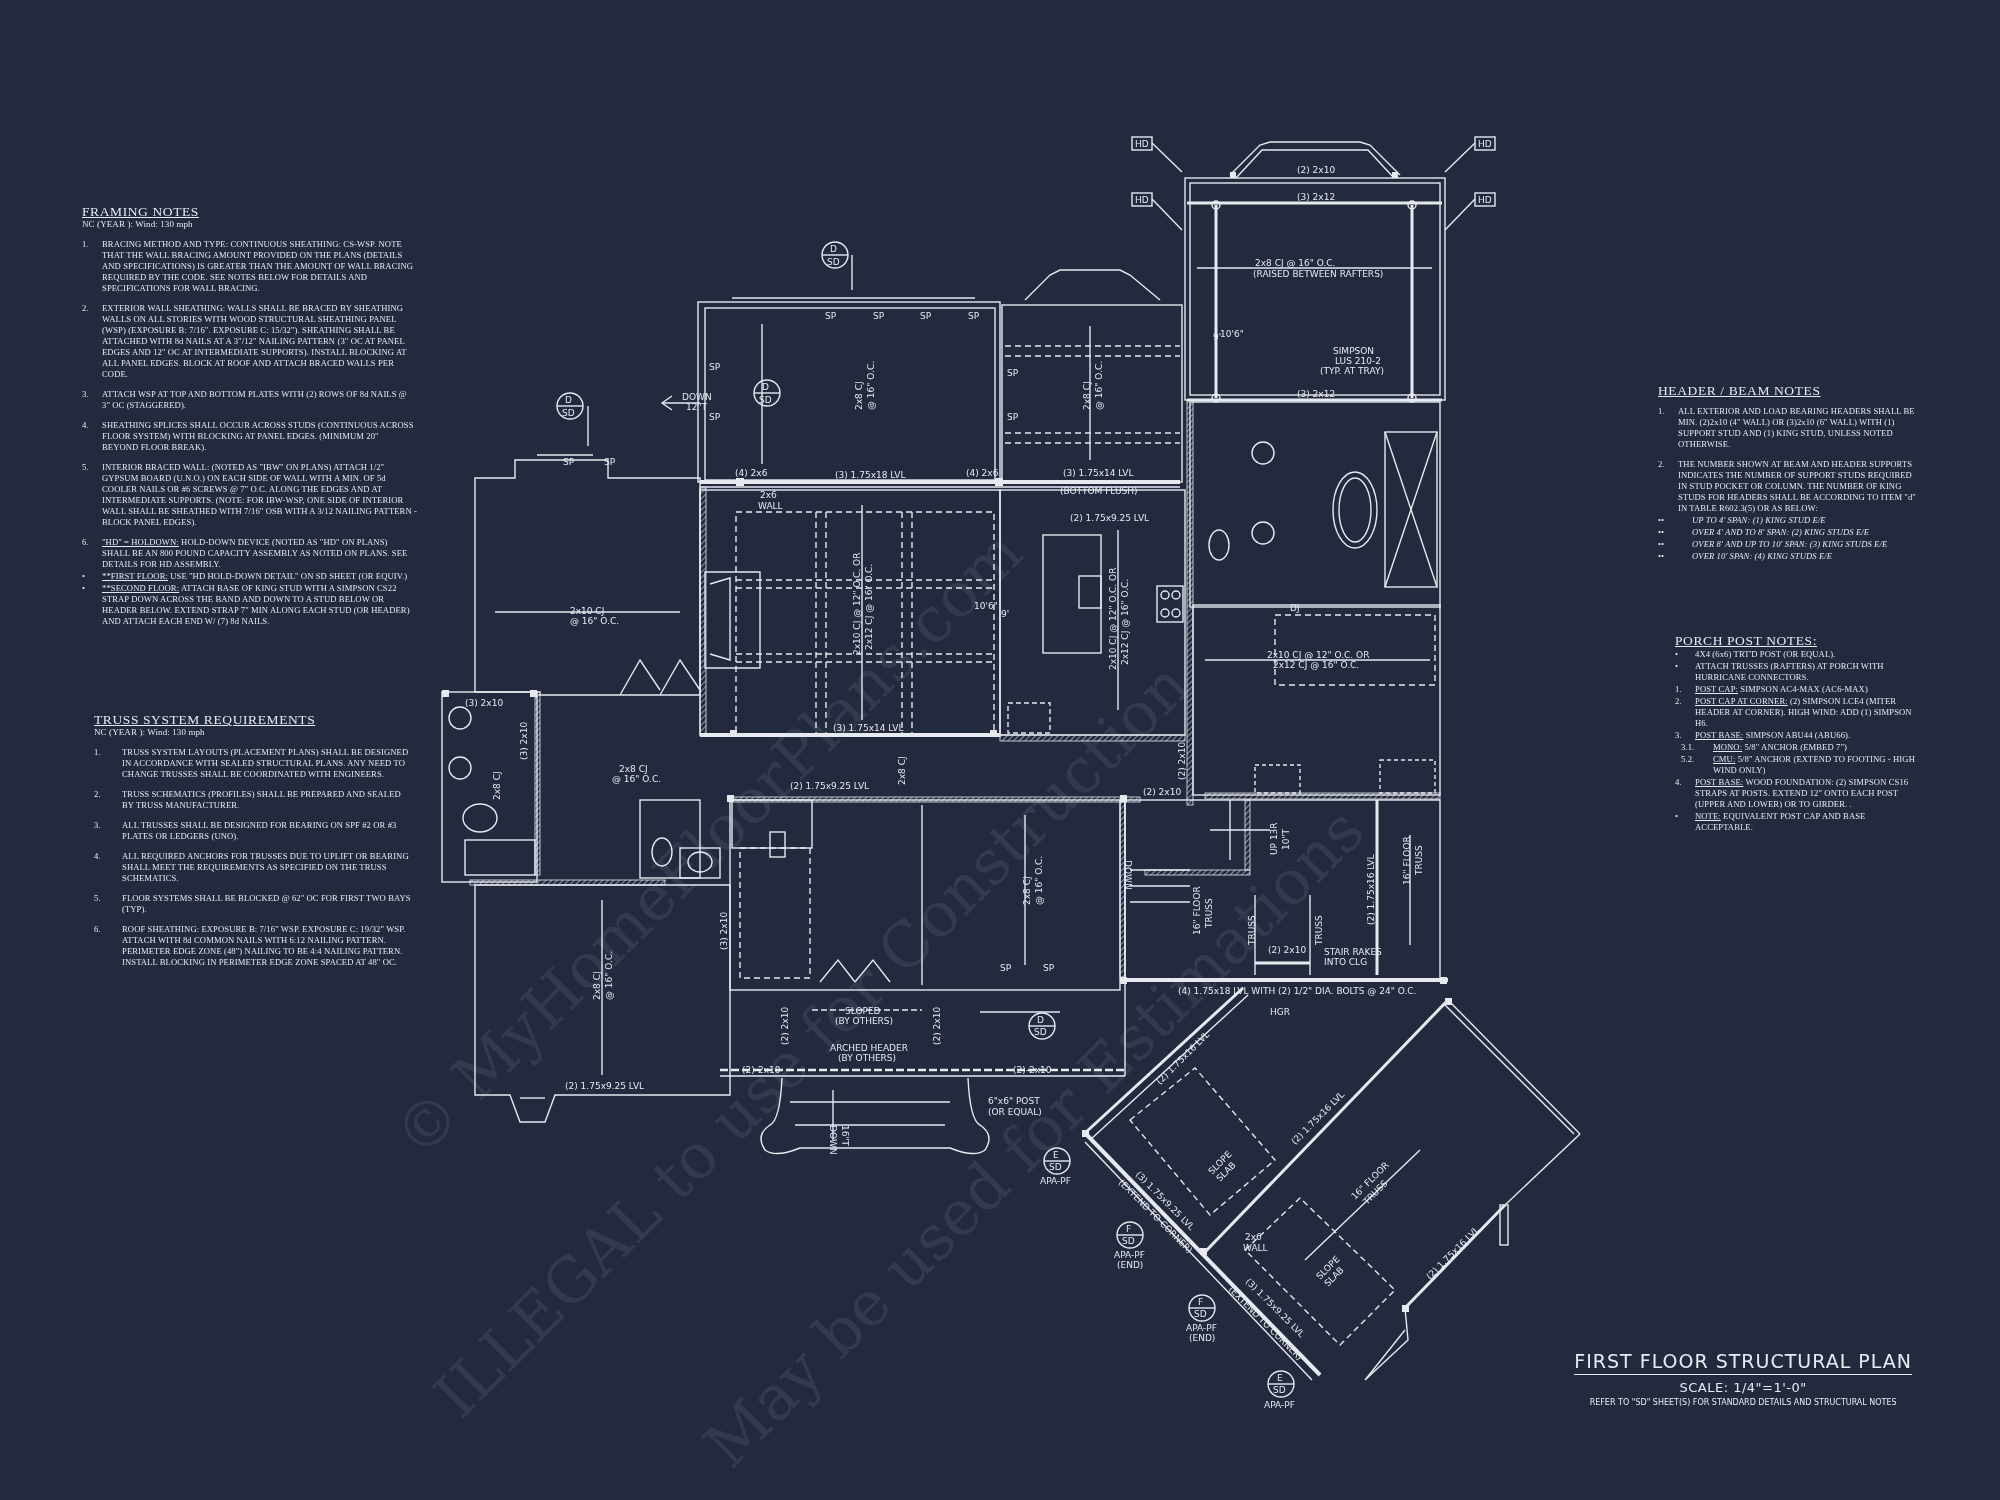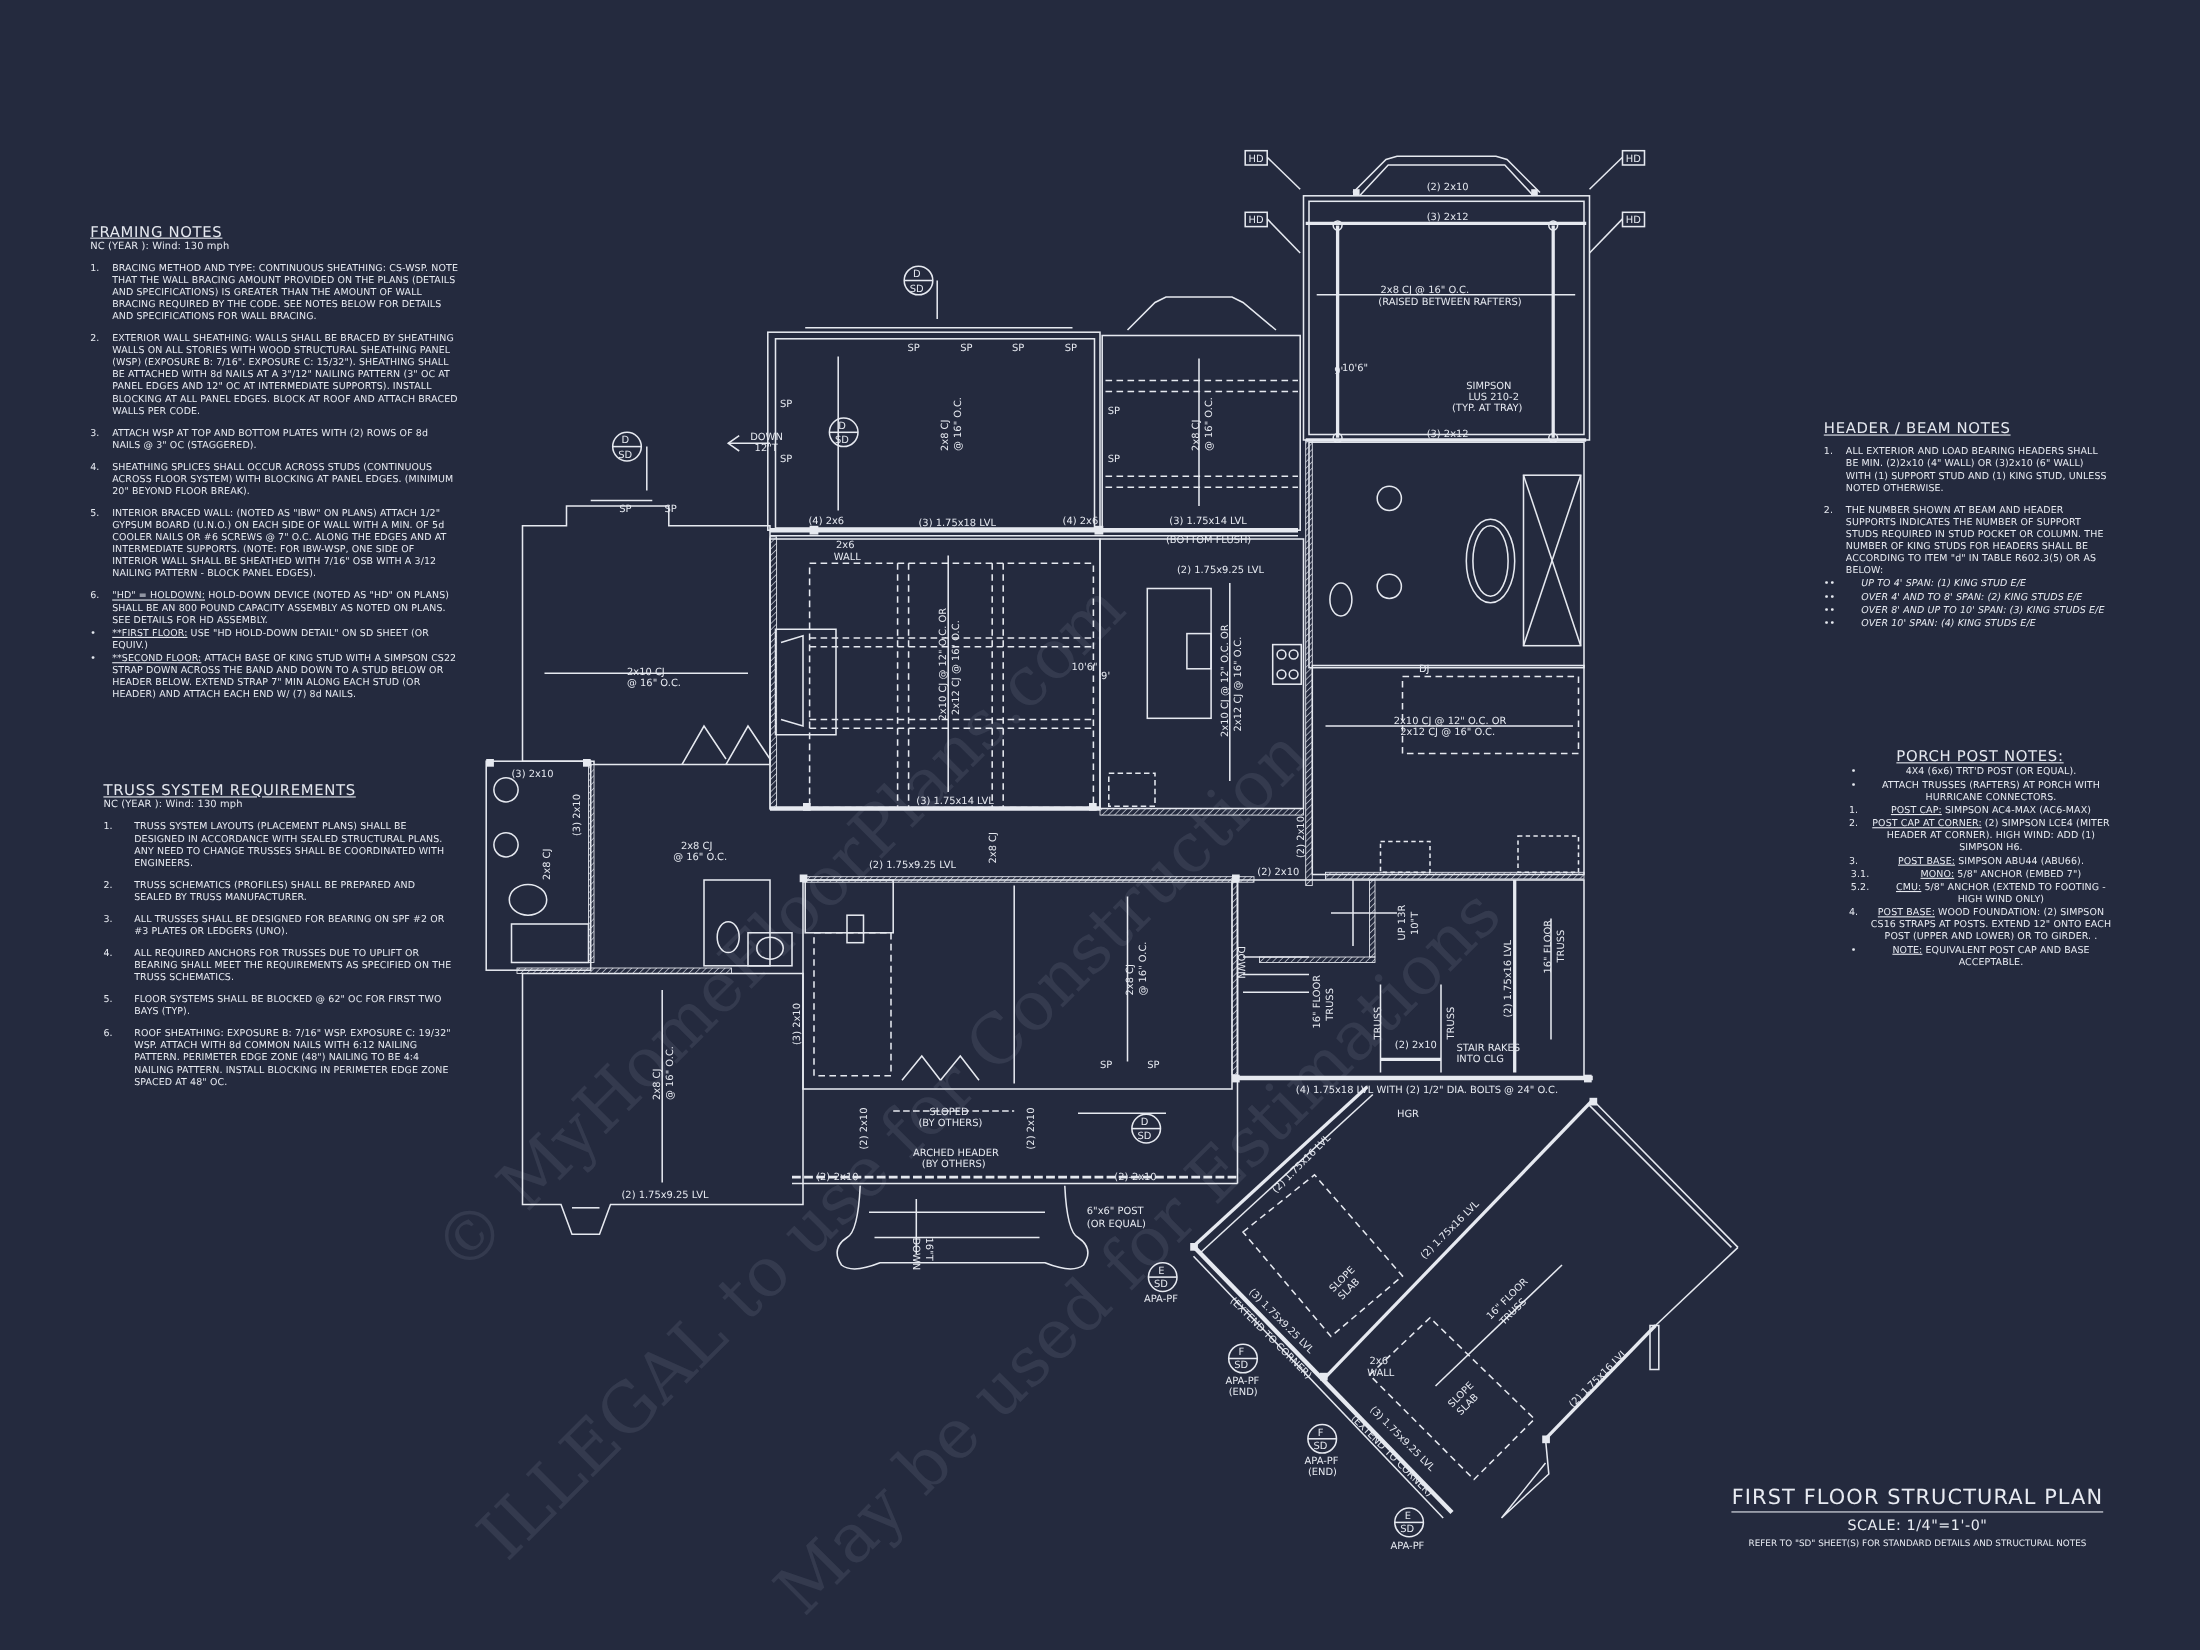--- a/index.html
+++ b/index.html
@@ -3,34 +3,34 @@
 <meta charset="utf-8">
 <style>
   html, body { margin: 0; padding: 0; }
   body {
     width: 2000px; height: 1500px; overflow: hidden;
     background: #242a3e;
     font-family: "DejaVu Sans", sans-serif;
     color: #e8ebf2;
     position: relative;
   }
-  .notes { position: absolute; font-size: 8.6px; line-height: 11px; color: #e6e9f0; letter-spacing: 0.1px; }
+  .notes { position: absolute; font-size: 8.6px; line-height: 11px; color: #e6e9f0; letter-spacing: 0.1px; font-family: Liberation Serif, serif; }
   .notes .title { font-size: 13.5px; text-decoration: underline; letter-spacing: 0.6px; margin-bottom: 2px; }
   .notes .sub { font-size: 9px; margin-bottom: 9px; }
   .notes ol, .notes ul { margin: 0; padding: 0; list-style: none; }
   .notes li { display: flex; margin-bottom: 9px; }
   .notes li .num { width: 20px; flex: 0 0 20px; }
   .notes li .txt { flex: 1; }
   .notes li.tight { margin-bottom: 1px; }
   .notes .u { text-decoration: underline; }
   #framing { left: 82px; top: 206px; width: 335px; }
   #truss { left: 94px; top: 714px; width: 320px; }
   #truss li .num { width: 28px; flex: 0 0 28px; }
   #header-notes { left: 1658px; top: 385px; width: 260px; }
-  #porch { left: 1675px; top: 683px; width: 250px; text-align: center; }
+  #porch { left: 1675px; top: 635px; width: 250px; }
   #porch li { margin-bottom: 1px; }
   #title-block { position: absolute; right: 88px; top: 1350px; text-align: center; }
   #title-block .t { font-size: 19px; letter-spacing: 1px; border-bottom: 1.5px solid #e6e9f0; padding-bottom: 2px; display: inline-block; }
   #title-block .s { font-size: 13px; margin-top: 5px; letter-spacing: 0.5px; }
   #title-block .r { font-size: 8px; margin-top: 3px; }
   svg.plan { position: absolute; left: 0; top: 0; }
   .lbl { font-family: "DejaVu Sans", sans-serif; fill: #e6e9f0; font-size: 9px; }
   .wm { position: absolute; font-family: "DejaVu Serif", serif; color: rgba(200,205,225,0.10); font-size: 62px; white-space: nowrap; transform-origin: left top; pointer-events: none; }
 </style>
 </head>

